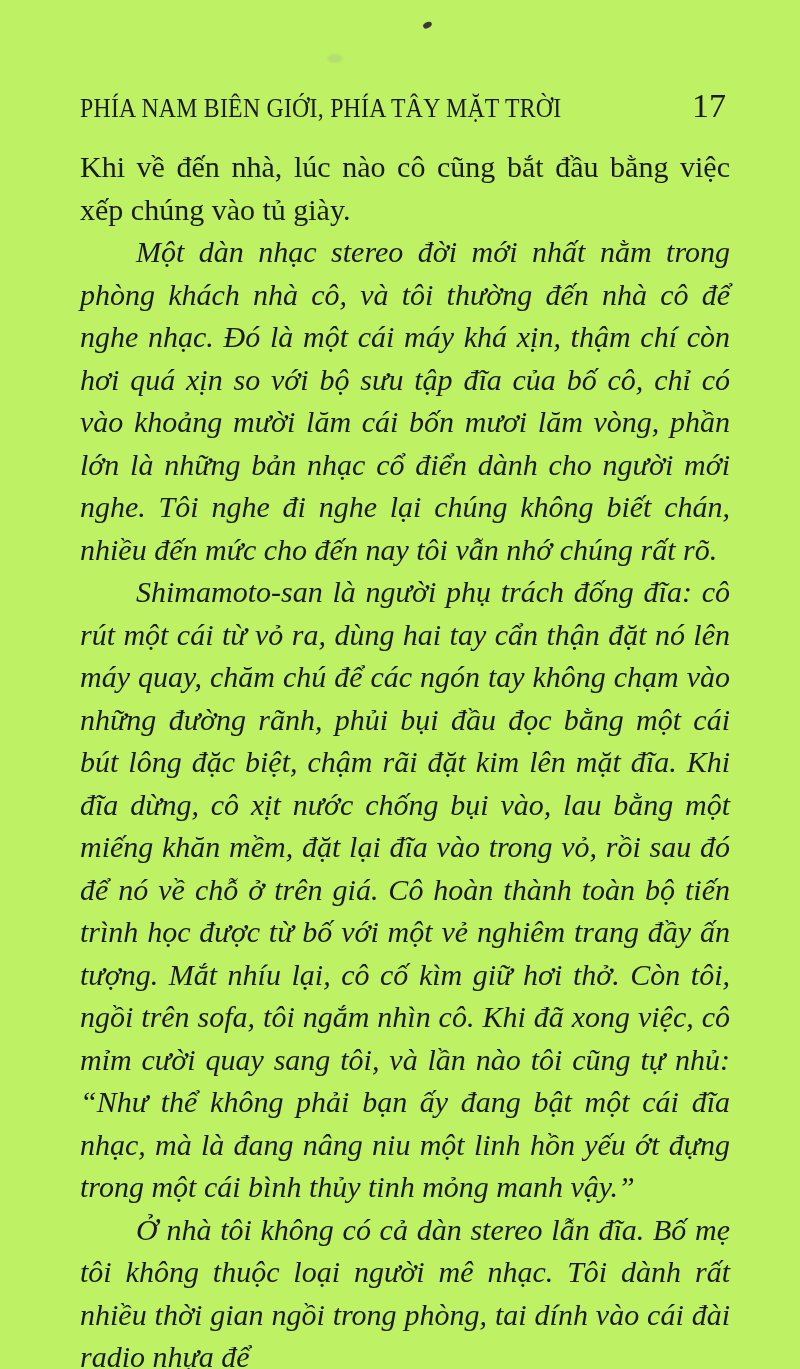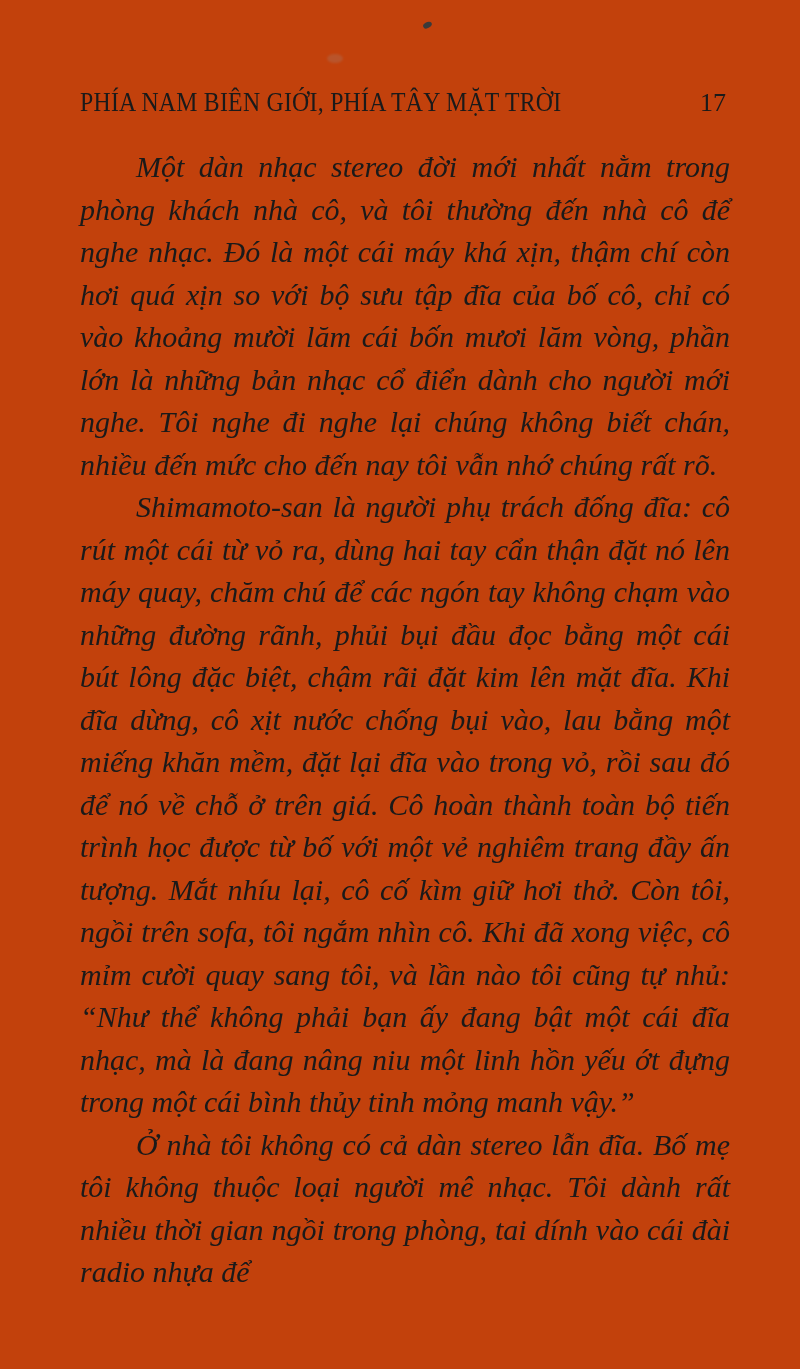--- a/index.html
+++ b/index.html
@@ -4,21 +4,21 @@
 <style>
   html, body {
     margin: 0;
     padding: 0;
     background: #ffffff;
   }
   .page {
     position: relative;
     width: 800px;
     height: 1369px;
-    background: #c2410c;
+    background: #bef264;
     overflow: hidden;
     font-family: "Liberation Serif", "DejaVu Serif", serif;
     color: #1a1a1a;
   }
   .running-header {
     position: absolute;
     left: 80px;
     right: 74px;
     top: 87px;
     display: flex;
@@ -26,21 +26,21 @@
     align-items: baseline;
   }
   .header-title {
     font-size: 27px;
     letter-spacing: 0.3px;
     white-space: nowrap;
     transform: scaleX(0.88);
     transform-origin: left center;
   }
   .page-number {
-    font-size: 26px;
+    font-size: 34px;
   }
   .body-text {
     position: absolute;
     left: 80px;
     top: 146px;
     width: 650px;
   }
   .para {
     margin: 0;
     font-size: 30px;
@@ -81,18 +81,19 @@
 
   <div class="scan-speck"></div>
   <div class="scan-smudge"></div>
 
   <header class="running-header">
     <span class="header-title">PHÍA NAM BIÊN GIỚI, PHÍA TÂY MẶT TRỜI</span>
     <span class="page-number">17</span>
   </header>
 
   <main class="body-text">
+    <p class="para no-indent">Khi về đến nhà, lúc nào cô cũng bắt đầu bằng việc xếp chúng vào tủ giày.</p>
     <p class="para indent">Một dàn nhạc stereo đời mới nhất nằm trong phòng khách nhà cô, và tôi thường đến nhà cô để nghe nhạc. Đó là một cái máy khá xịn, thậm chí còn hơi quá xịn so với bộ sưu tập đĩa của bố cô, chỉ có vào khoảng mười lăm cái bốn mươi lăm vòng, phần lớn là những bản nhạc cổ điển dành cho người mới nghe. Tôi nghe đi nghe lại chúng không biết chán, nhiều đến mức cho đến nay tôi vẫn nhớ chúng rất rõ.</p>
     <p class="para indent">Shimamoto-san là người phụ trách đống đĩa: cô rút một cái từ vỏ ra, dùng hai tay cẩn thận đặt nó lên máy quay, chăm chú để các ngón tay không chạm vào những đường rãnh, phủi bụi đầu đọc bằng một cái bút lông đặc biệt, chậm rãi đặt kim lên mặt đĩa. Khi đĩa dừng, cô xịt nước chống bụi vào, lau bằng một miếng khăn mềm, đặt lại đĩa vào trong vỏ, rồi sau đó để nó về chỗ ở trên giá. Cô hoàn thành toàn bộ tiến trình học được từ bố với một vẻ nghiêm trang đầy ấn tượng. Mắt nhíu lại, cô cố kìm giữ hơi thở. Còn tôi, ngồi trên sofa, tôi ngắm nhìn cô. Khi đã xong việc, cô mỉm cười quay sang tôi, và lần nào tôi cũng tự nhủ: “Như thể không phải bạn ấy đang bật một cái đĩa nhạc, mà là đang nâng niu một linh hồn yếu ớt đựng trong một cái bình thủy tinh mỏng manh vậy.”</p>
     <p class="para indent">Ở nhà tôi không có cả dàn stereo lẫn đĩa. Bố mẹ tôi không thuộc loại người mê nhạc. Tôi dành rất nhiều thời gian ngồi trong phòng, tai dính vào cái đài radio nhựa để</p>
   </main>
 
 </div>
 
 </body></html>

